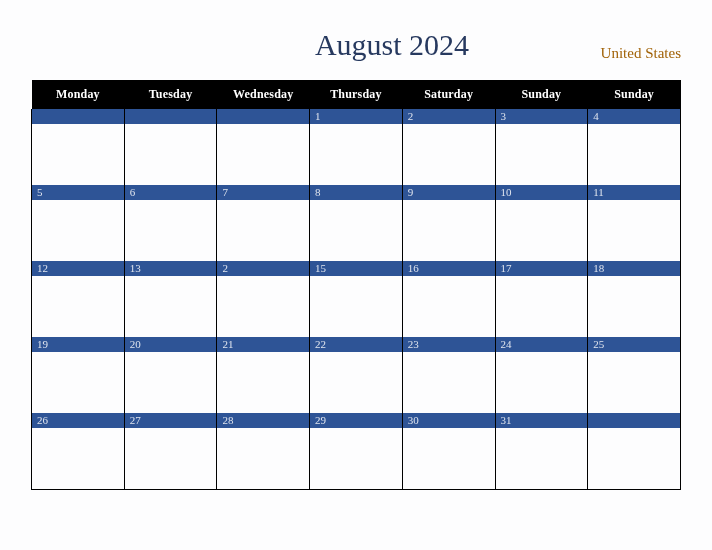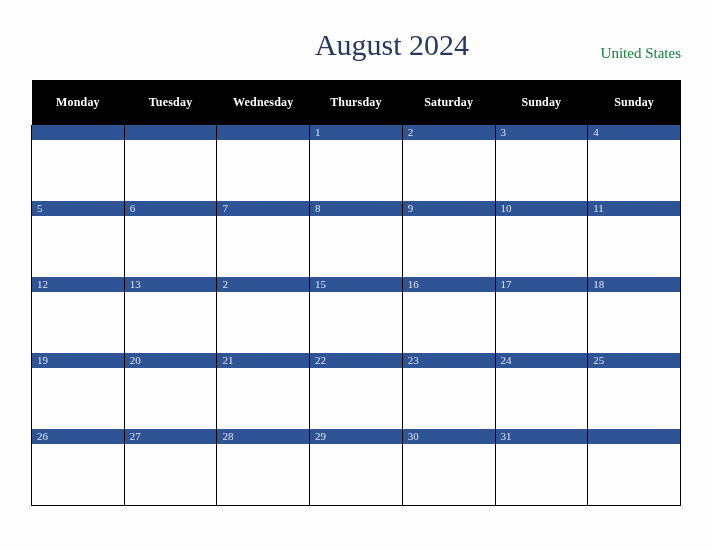--- a/index.html
+++ b/index.html
@@ -79,42 +79,42 @@
     white-space: nowrap;
     padding-left: 36px;
   }
 
   .country {
     position: absolute;
     right: 31px;
     top: 45px;
     font-family: "Liberation Serif", serif;
     font-size: 15px;
-    color: #15803d;
+    color: #a16207;
     white-space: nowrap;
   }
 
   
   .calendar {
     position: absolute;
     left: 31px;
     top: 80px;
     width: 650px;
     border-collapse: collapse;
     table-layout: fixed;
   }
 
   .calendar th {
     background: #000000;
     color: #ffffff;
     font-family: "Liberation Serif", serif;
     font-weight: bold;
     font-size: 12px;
     height: 21px;
-    padding: 12px;
+    padding: 4px;
     text-align: center;
     border: none;
     letter-spacing: 0.2px;
   }
 
   .calendar td {
     padding: 0;
     vertical-align: top;
     height: 76px;
     border-left: 1px solid #000000;

